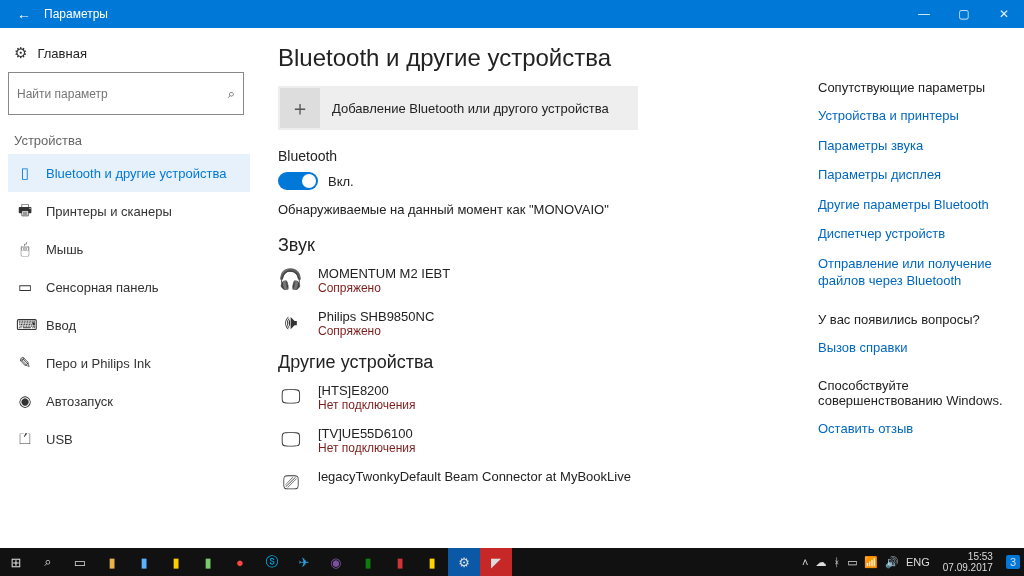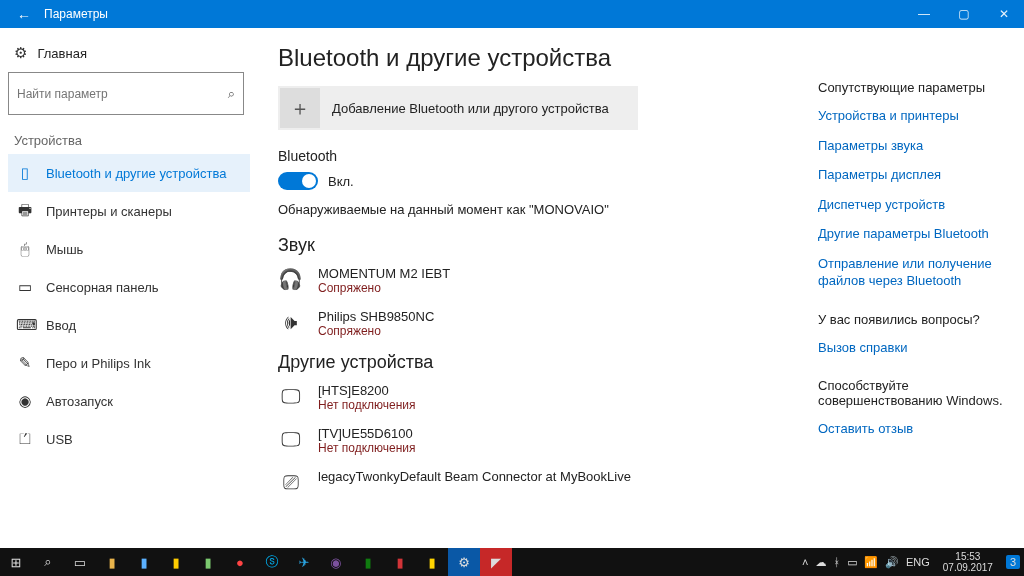--- a/index.html
+++ b/index.html
@@ -39,21 +39,21 @@
 .dstat{font-size:12px;color:#7f1d1d}
 .right{width:210px;padding:52px 14px 0 4px;font-size:13px}
 .rhead{color:#222;margin-bottom:12px}
 .rlink{color:#0067c0;margin-bottom:12px;display:block;cursor:pointer;line-height:1.35}
 .rblock{margin-top:22px}
 .taskbar{position:absolute;bottom:0;left:0;right:0;height:28px;background:#111;display:flex;align-items:center;color:#fff;font-size:11px}
 .tb{width:32px;height:28px;display:flex;align-items:center;justify-content:center;cursor:pointer;color:#ddd;font-size:13px}
 .tb.accent{background:#0a58a6}
 .tb.red{background:#c62828}
 .tray{margin-left:auto;display:flex;align-items:center;gap:7px;padding-right:4px;color:#ddd}
-.tray .clock{text-align:center;line-height:1.1;font-size:10px;padding:0 6px}
+.tray .clock{text-align:right;line-height:1.1;font-size:10px;padding:0 6px}
 </style>
 </head>
 <body>
 
 <div class="titlebar">
   <div class="back">←</div>
   <div class="title">Параметры</div>
   <div class="spacer"></div>
   <div class="winbtn">—</div>
   <div class="winbtn">▢</div>
@@ -158,22 +158,22 @@
         <div class="dname">legacyTwonkyDefault Beam Connector at MyBookLive</div>
       </div>
     </div>
   </div>
 
   <div class="right">
     <div class="rhead">Сопутствующие параметры</div>
     <a class="rlink">Устройства и принтеры</a>
     <a class="rlink">Параметры звука</a>
     <a class="rlink">Параметры дисплея</a>
+    <a class="rlink">Другие параметры Bluetooth</a>
     <a class="rlink">Диспетчер устройств</a>
-    <a class="rlink">Другие параметры Bluetooth</a>
     <a class="rlink">Отправление или получение файлов через Bluetooth</a>
 
     <div class="rblock">
       <div class="rhead">У вас появились вопросы?</div>
       <a class="rlink">Вызов справки</a>
     </div>
     <div class="rblock">
       <div class="rhead">Способствуйте совершенствованию Windows.</div>
       <a class="rlink">Оставить отзыв</a>
     </div>

